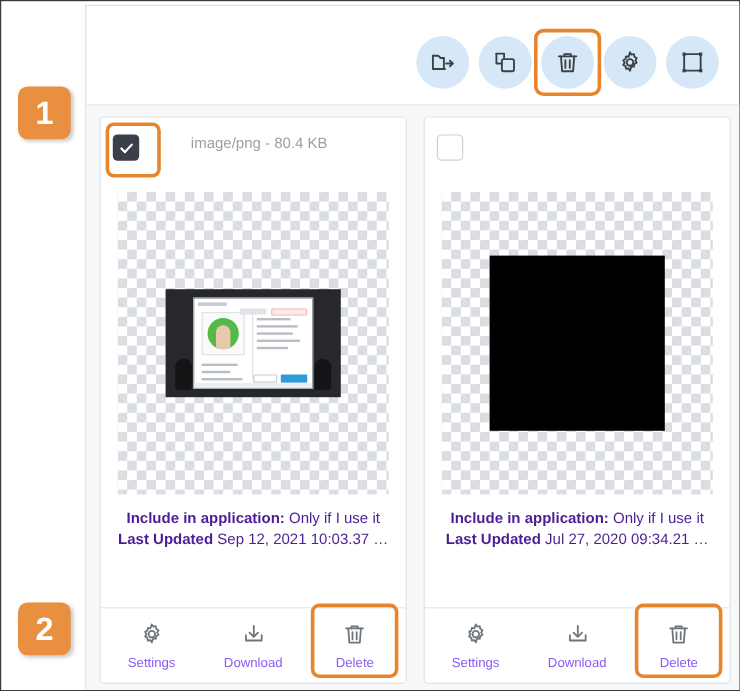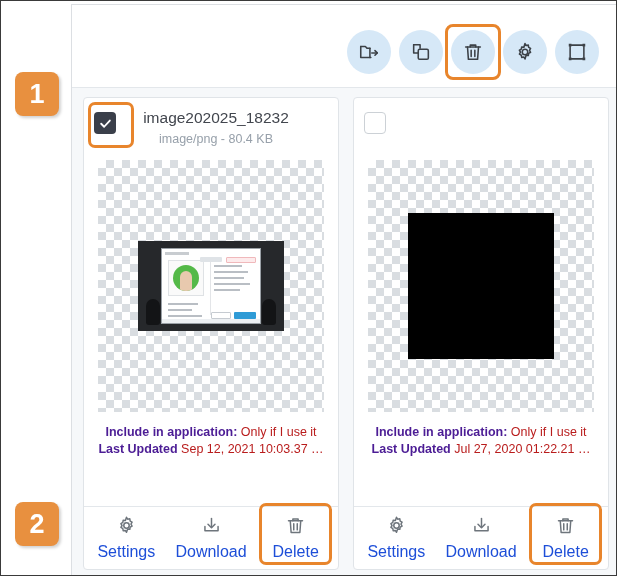--- a/index.html
+++ b/index.html
@@ -288,43 +288,43 @@
   .card-info {
     flex: 1 1 auto;
     padding: 12px 10px 0 10px;
     text-align: center;
     font-size: 12.5px;
     line-height: 17px;
     color: #5b6168;
   }
   .info-line { white-space: nowrap; overflow: hidden; text-overflow: ellipsis; }
   .info-line b { color: #4c1d95; font-weight: bold; }
-  .info-val { color: #b91c1c; }
+  .info-val { color: #4c1d95; }
 
   
   .card-actions {
     height: 62px;
     border-top: 1px solid #e3e7eb;
     display: flex;
     align-items: center;
     position: relative;
   }
   .act {
     flex: 1 1 0;
     display: flex;
     flex-direction: column;
     align-items: center;
     justify-content: center;
     gap: 3px;
     height: 100%;
     position: relative;
   }
   .act-label {
-    font-size: 16px;
-    color: #1d4ed8;
+    font-size: 11px;
+    color: #8b5cf6;
   }
   .act-hl {
     position: absolute;
     left: 6px; top: -4px;
     right: 6px; bottom: 4px;
     border: 3px solid #e8852c;
     border-radius: 7px;
     box-sizing: border-box;
     pointer-events: none;
   }
@@ -416,21 +416,20 @@
   <div id="content">
 
     <div class="card">
       <div class="card-head">
         <div class="chk checked">
           <svg width="13" height="13" viewBox="0 0 24 24" fill="none" stroke="#ffffff" stroke-width="3.4" stroke-linecap="round" stroke-linejoin="round">
             <path d="M4 12.5l5.5 5.5L20 6.5"></path>
           </svg>
         </div>
         <div class="head-text">
-          <div class="file-name">image202025_18232</div>
           <div class="file-meta">image/png - 80.4 KB</div>
         </div>
         <span class="chk-hl"></span>
       </div>
 
       <div class="thumb">
         <div class="shot">
           <div class="ppl l"></div>
           <div class="ppl r"></div>
           <div class="modal">
@@ -512,21 +511,21 @@
         <div class="blacksquare"></div>
       </div>
 
       <div class="card-info">
         <div class="info-line">
           <b>Include in application:</b>
           <span class="info-val">Only if I use it</span>
         </div>
         <div class="info-line">
           <b>Last Updated</b>
-          <span class="info-val">Jul 27, 2020 01:22.21 …</span>
+          <span class="info-val">Jul 27, 2020 09:34.21 …</span>
         </div>
       </div>
 
       <div class="card-actions">
         <div class="act">
           <span>
             <svg width="21" height="21" viewBox="0 0 24 24" fill="none" stroke="#6e757c" stroke-width="1.7" stroke-linecap="round" stroke-linejoin="round">
               <circle cx="12" cy="12" r="3.1"></circle>
               <path d="M12 2.6l1.3 2.2 2.5-.4.4 2.5 2.2 1.3-1.3 2.2 1.3 2.2-2.2 1.3-.4 2.5-2.5-.4L12 19.8l-1.3-2.2-2.5.4-.4-2.5-2.2-1.3 1.3-2.2-1.3-2.2 2.2-1.3.4-2.5 2.5.4z"></path>
             </svg>

